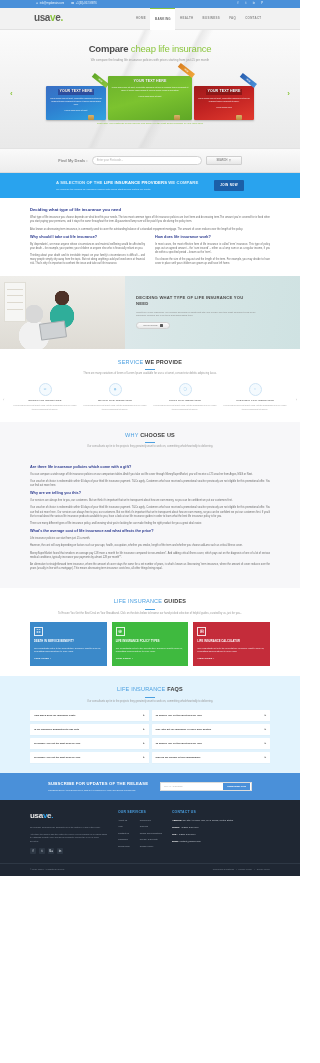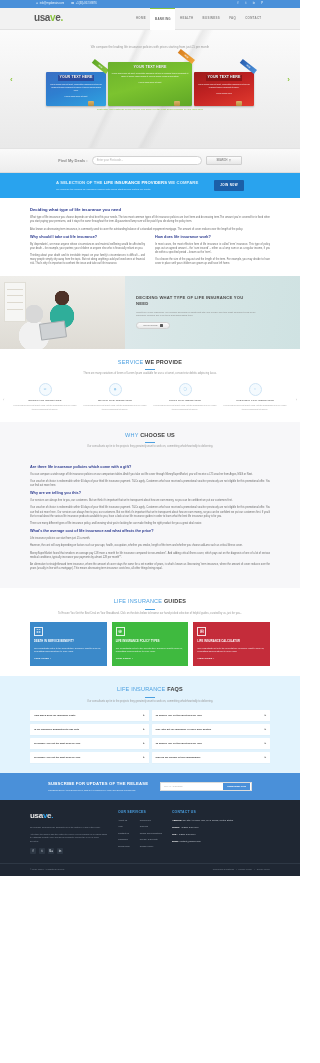--- a/index.html
+++ b/index.html
@@ -255,20 +255,21 @@
       <a href="#">HOME</a>
       <a href="#" class="active">BANKING</a>
       <a href="#">HEALTH</a>
       <a href="#">BUSINESS</a>
       <a href="#">FAQ</a>
       <a href="#">CONTACT</a>
     </nav>
   </div>
 
   <section class="hero">
+    <h1><span>Compare </span><em>cheap life insurance</em></h1>
     <p class="sub">We compare the leading life insurance policies with prices starting from just £5 per month</p>
 
     <div class="slider">
       <span class="arrow left">‹</span>
 
       <div class="card card-blue">
         <div class="ribbon rib-green">SALE</div>
         <div class="ct">YOUR TEXT HERE</div>
         <div class="cl">Lorem ipsum dolor sit amet, consectetur adipiscing elit sed do eiusmod tempor incididunt ut labore et dolore magna aliqua enim.</div>
         <div class="btmline">Lorem ipsum dolor sit amet</div>

